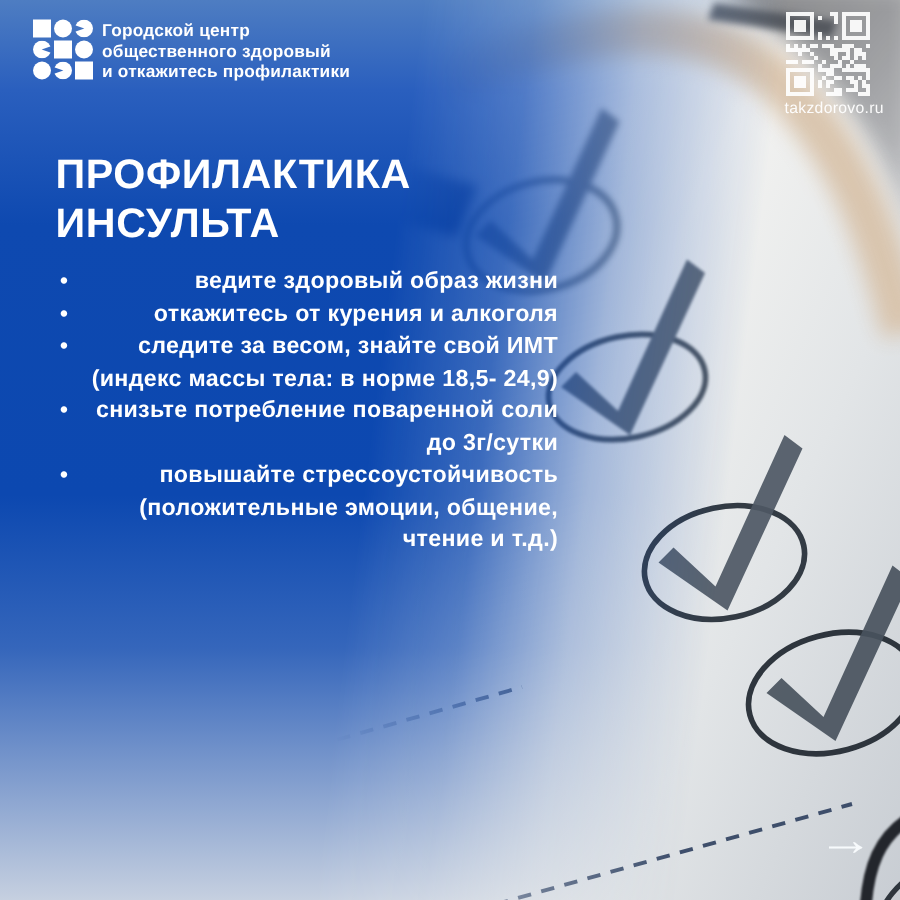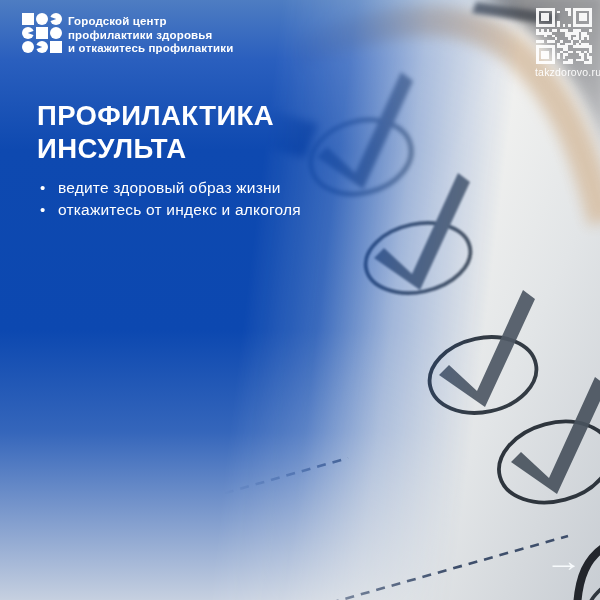--- a/index.html
+++ b/index.html
@@ -20,29 +20,29 @@
   
   .header-left{position:absolute;left:22px;top:13px;display:flex;gap:6px;}
   .logo-grid{display:grid;grid-template-columns:repeat(3,12px);grid-auto-rows:12px;gap:2px;width:40px;height:40px;}
   .cell{width:12px;height:12px;background:#fff;}
   .shape-circle{border-radius:50%;}
   .shape-pac-left{border-radius:50%;clip-path:polygon(0 0,100% 0,100% 100%,0 100%,0 68%,52% 50%,0 32%);}
   .shape-pac-right{border-radius:50%;clip-path:polygon(0 0,100% 0,100% 32%,48% 50%,100% 68%,100% 100%,0 100%);}
   .logo-text{color:#fff;font-size:11.5px;line-height:13.5px;font-weight:bold;letter-spacing:.15px;padding-top:2px;}
 
   
-  .qr-wrap{position:absolute;right:7px;top:8px;width:58px;text-align:center;}
+  .qr-wrap{position:absolute;right:19px;top:8px;width:58px;text-align:center;}
   .qr{width:56px;height:56px;shape-rendering:crispEdges;display:block;margin:0 auto;}
   .qr-caption{margin-top:2px;font-size:10.5px;color:rgba(255,255,255,.95);letter-spacing:.2px;}
 
   
   .title{position:absolute;left:37px;top:99px;width:285px;margin:0;color:#fff;
     font-size:27.5px;line-height:33px;font-weight:bold;letter-spacing:.4px;text-transform:uppercase;}
   .advice{position:absolute;left:37px;top:177px;width:335px;margin:0;padding:0;list-style:none;
-    color:#fff;font-size:15.5px;line-height:21.5px;letter-spacing:.2px;font-weight:normal;}
+    color:#fff;font-size:15.5px;line-height:21.5px;letter-spacing:.2px;font-weight:bold;text-align:right;}
   .advice li{position:relative;padding-left:21px;margin:0;}
   .advice li::before{content:"•";position:absolute;left:3px;top:0;font-size:15px;color:#fff;}
 
   
   .arrow{position:absolute;left:545px;top:546px;color:#f7fafc;font-size:30px;line-height:30px;
     transform:scaleX(1.25);transform-origin:left center;cursor:pointer;}
 </style>
 </head>
 <body>
 
@@ -99,21 +99,21 @@
         <div class="cell shape-pac-left"></div>
         <div class="cell shape-pac-right"></div>
         <div class="cell shape-square"></div>
         <div class="cell shape-circle"></div>
         <div class="cell shape-circle"></div>
         <div class="cell shape-pac-left"></div>
         <div class="cell shape-square"></div>
       </div>
     <div class="logo-text">
       <div>Городской центр</div>
-      <div>профилактики здоровья</div>
+      <div>общественного здоровый</div>
       <div>и откажитесь профилактики</div>
     </div>
   </div>
 
   <div class="qr-wrap">
     <svg class="qr" id="qr-svg" viewBox="0 0 21 21">
         <rect x="0" y="0" width="1" height="1" fill="#ffffff" fill-opacity="0.92"></rect>
         <rect x="1" y="0" width="1" height="1" fill="#ffffff" fill-opacity="0.92"></rect>
         <rect x="2" y="0" width="1" height="1" fill="#ffffff" fill-opacity="0.92"></rect>
         <rect x="3" y="0" width="1" height="1" fill="#ffffff" fill-opacity="0.92"></rect>
@@ -322,18 +322,21 @@
         <rect x="18" y="20" width="1" height="1" fill="#ffffff" fill-opacity="0.92"></rect>
         <rect x="19" y="20" width="1" height="1" fill="#ffffff" fill-opacity="0.92"></rect>
         <rect x="20" y="20" width="1" height="1" fill="#ffffff" fill-opacity="0.92"></rect>
       </svg>
     <div class="qr-caption">takzdorovo.ru</div>
   </div>
 
   <h1 class="title">ПРОФИЛАКТИКА ИНСУЛЬТА</h1>
   <ul class="advice">
       <li>ведите здоровый образ жизни</li>
-      <li>откажитесь от индекс и алкоголя</li>
+      <li>откажитесь от курения и алкоголя</li>
+      <li>следите за весом, знайте свой ИМТ<br>(индекс массы тела: в норме 18,5- 24,9)</li>
+      <li>снизьте потребление поваренной соли<br>до 3г/сутки</li>
+      <li>повышайте стрессоустойчивость<br>(положительные эмоции, общение,<br>чтение и т.д.)</li>
     </ul>
 
   <div class="arrow">→</div>
 
 </div>
 
 </body></html>

